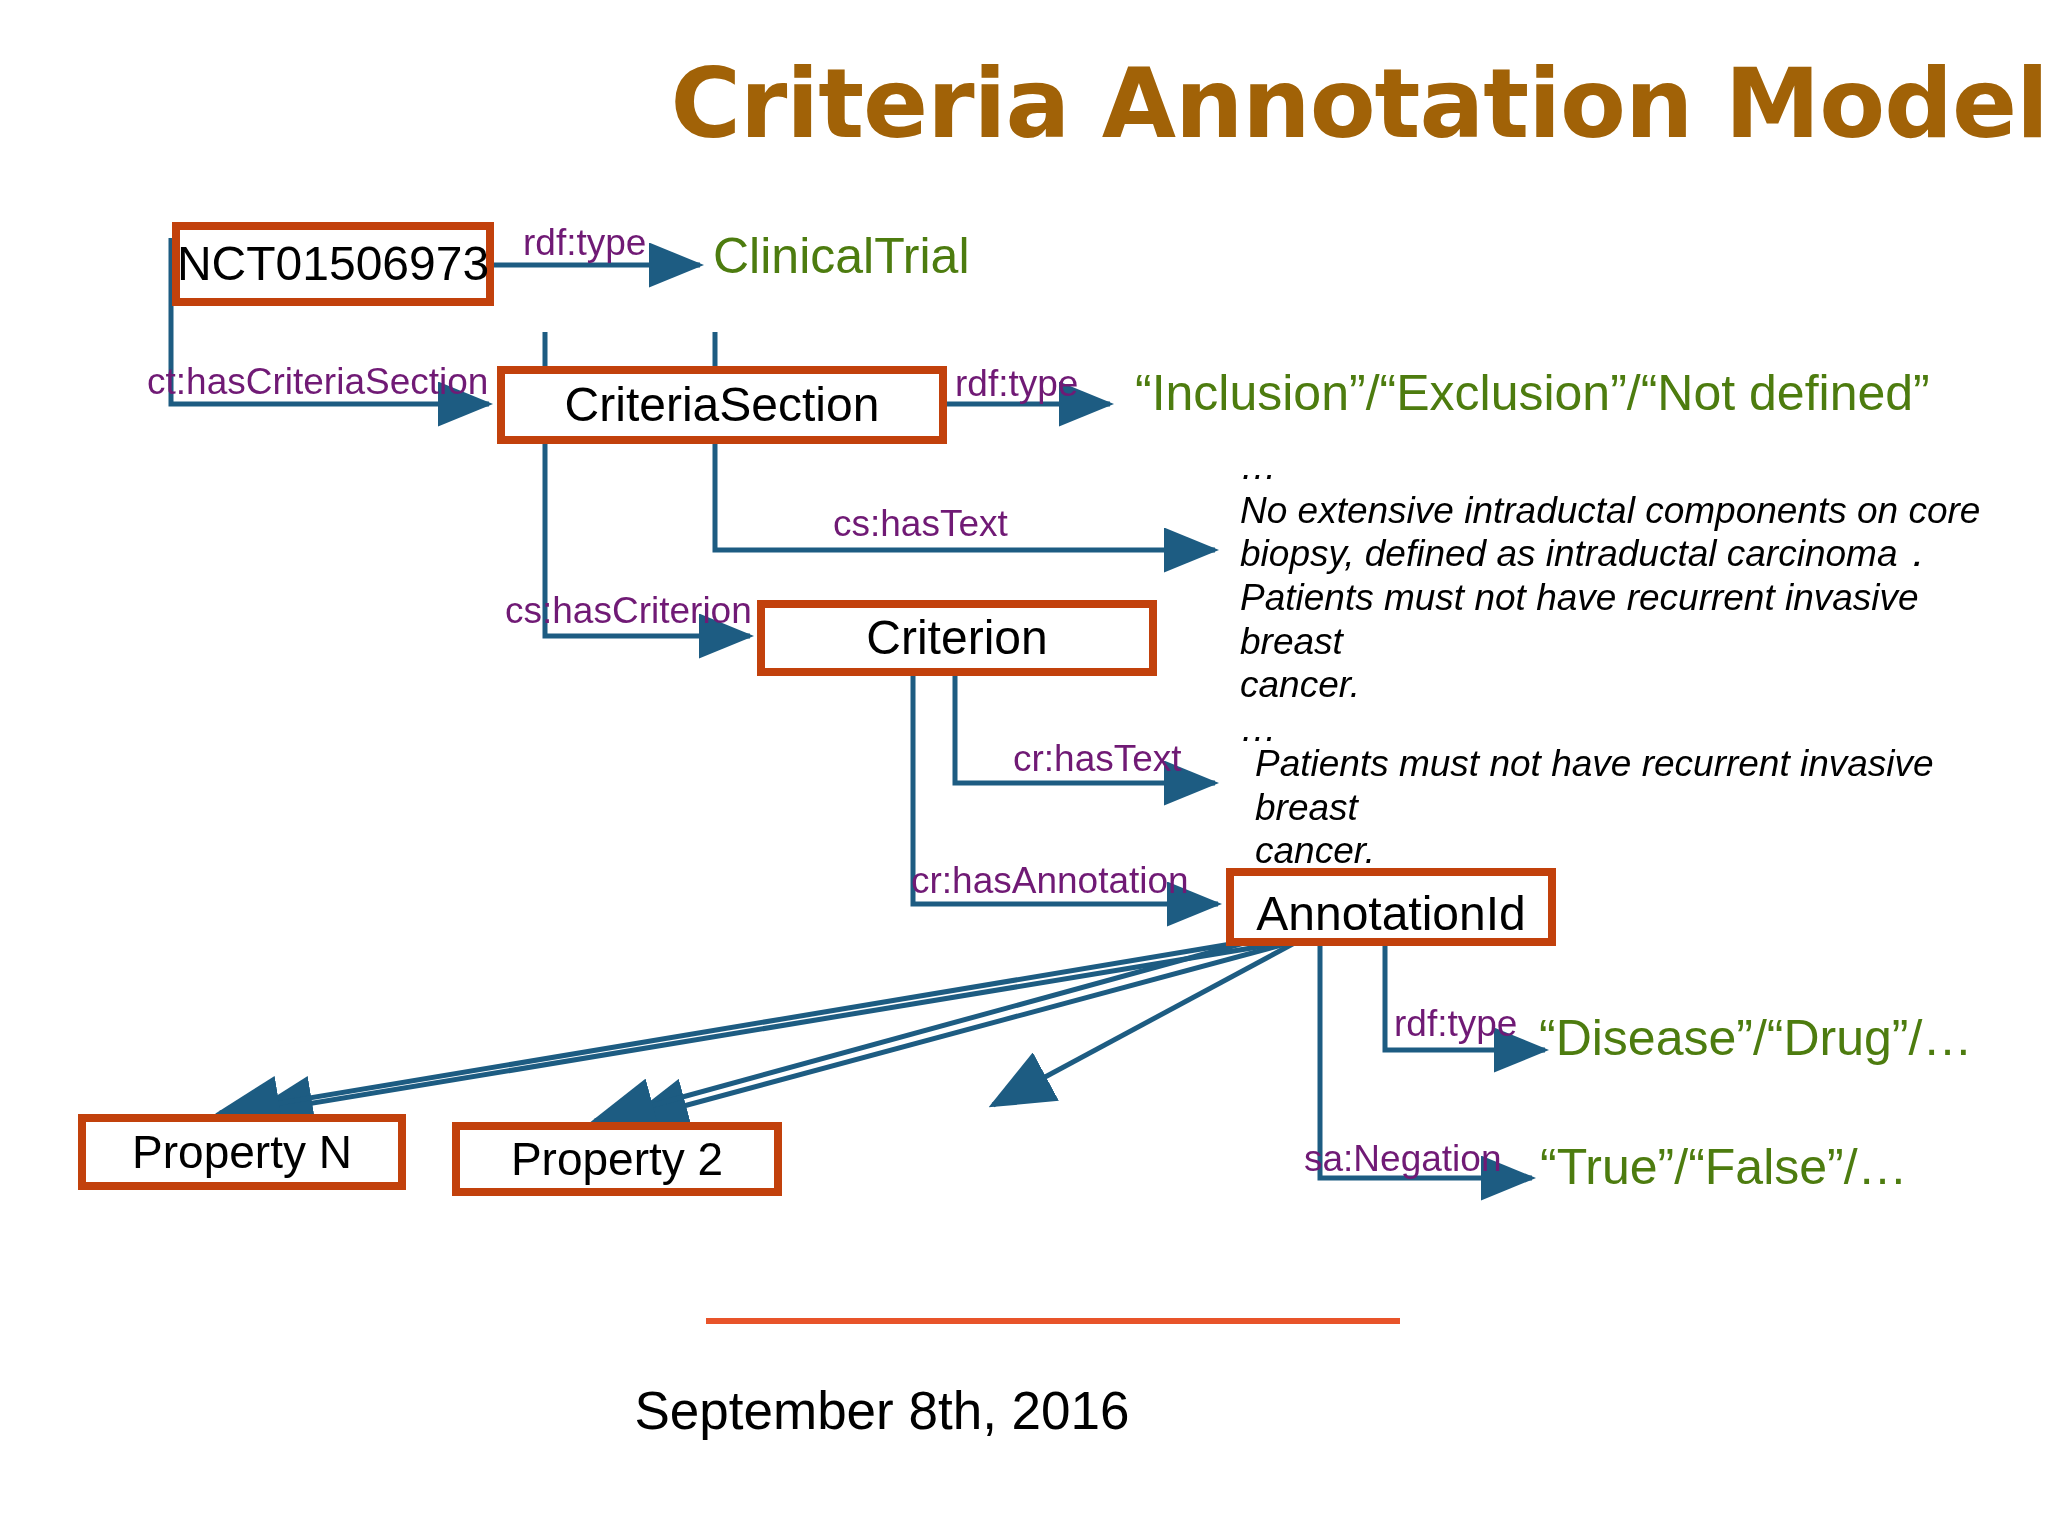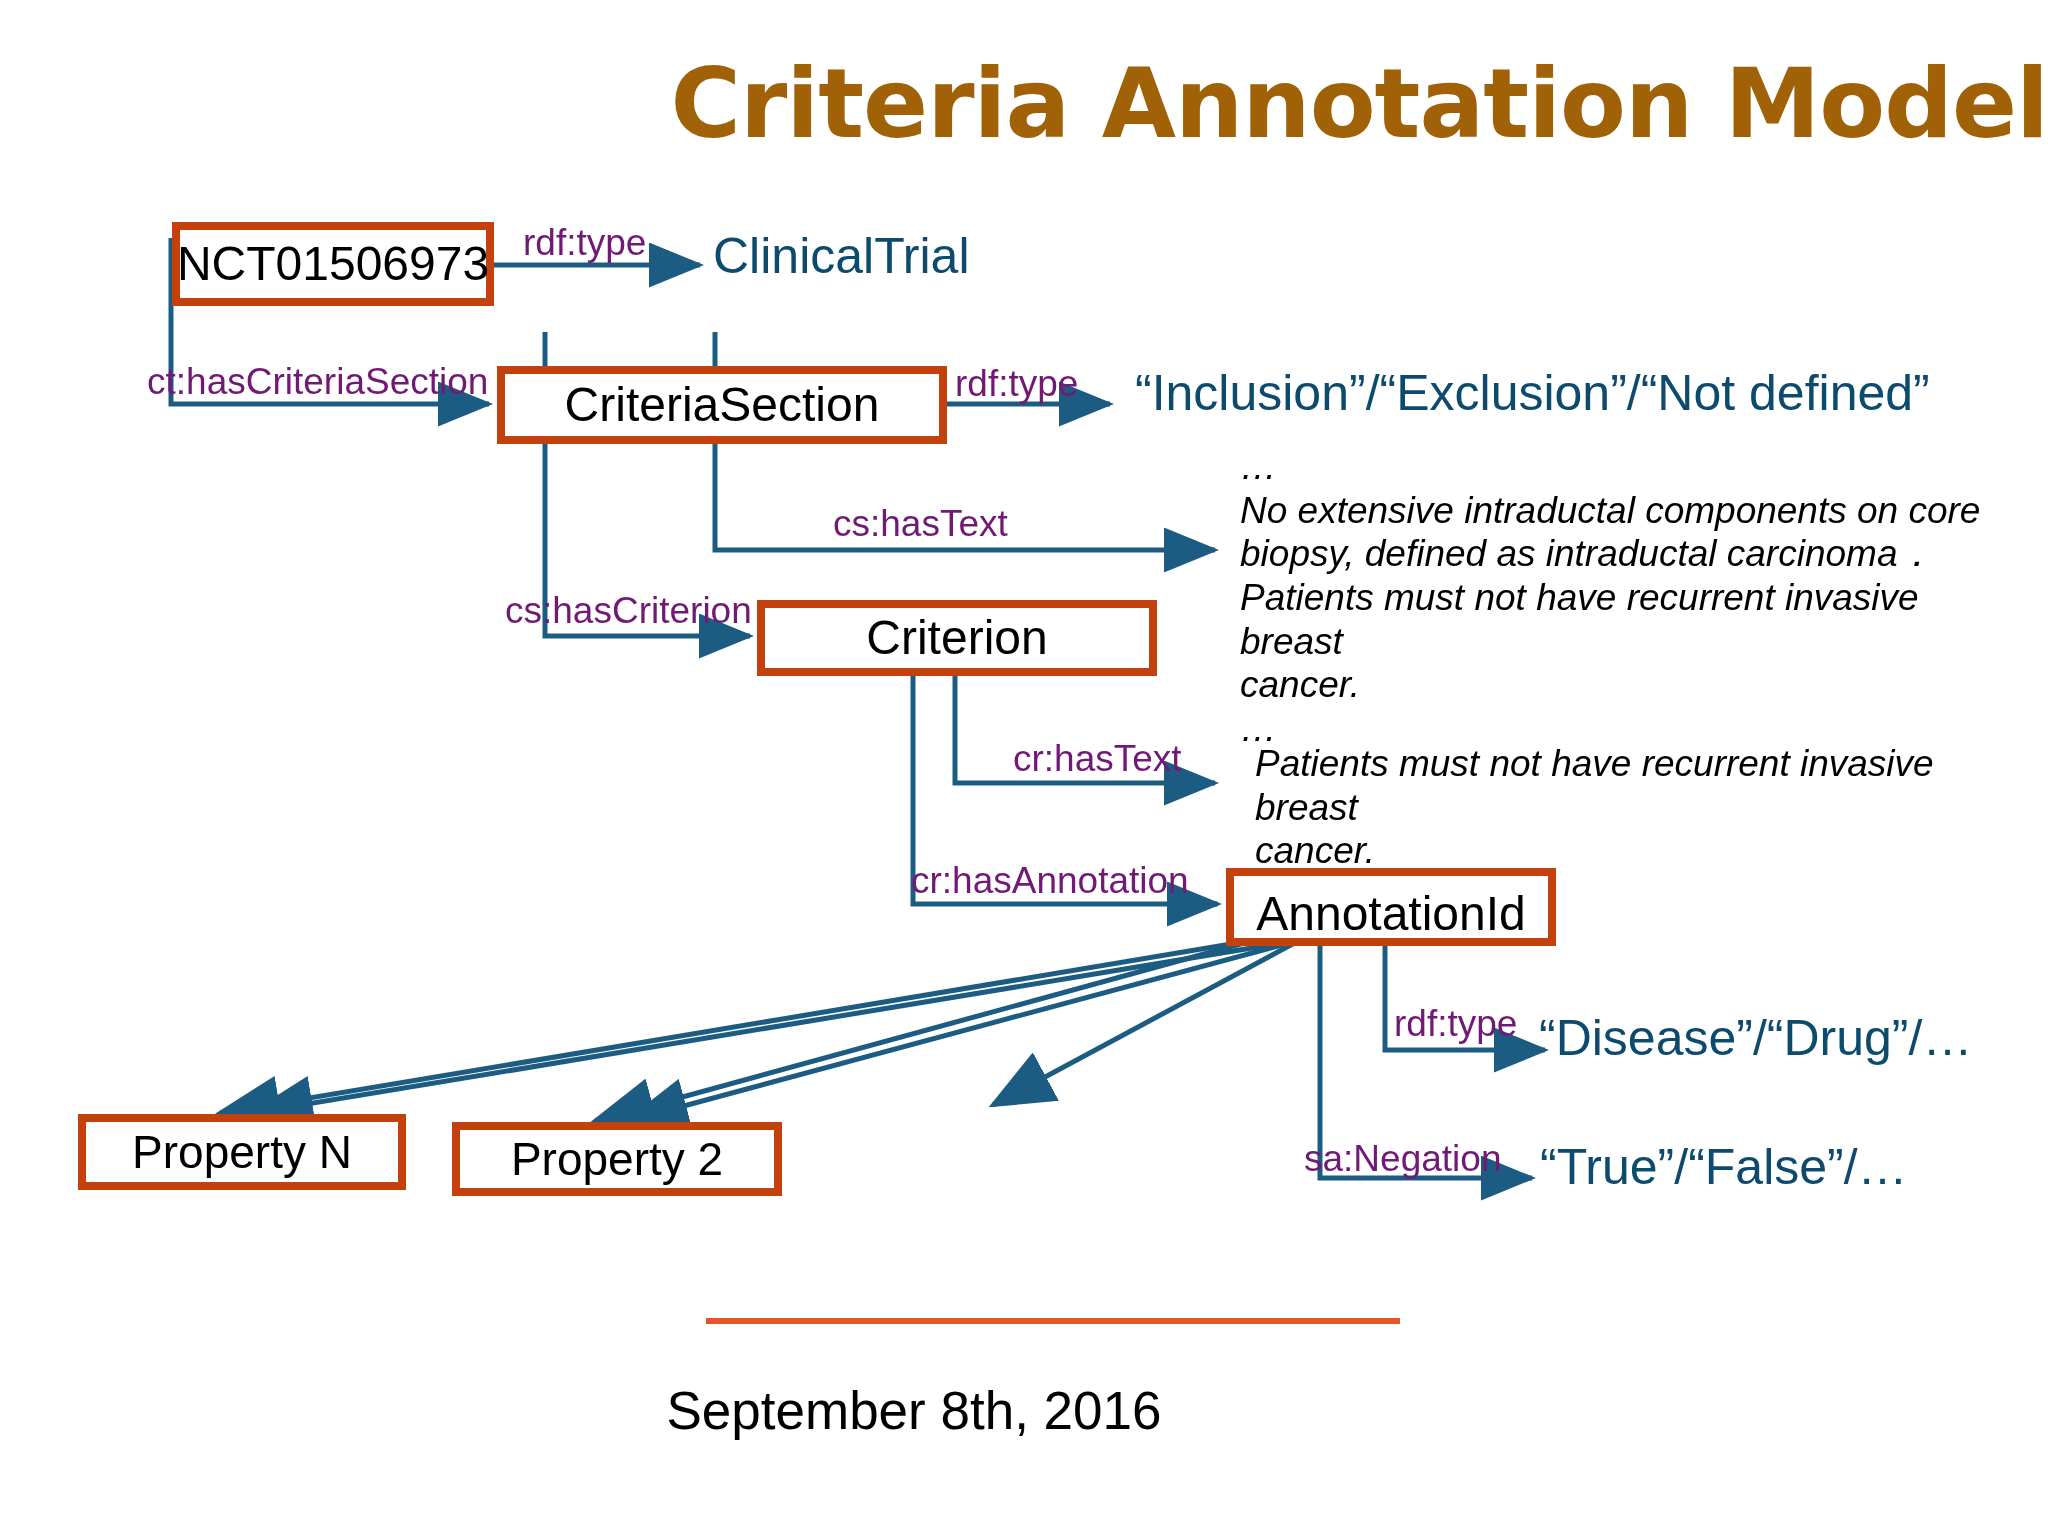--- a/index.html
+++ b/index.html
@@ -68,21 +68,21 @@
     color: #701a75;
     font-size: 37px;
     font-family: Liberation Sans, sans-serif;
     white-space: nowrap;
     line-height: 1;
   }
 
   
   .lit {
     position: absolute;
-    color: #0c4a6e;
+    color: #4d7c0f;
     font-size: 47px;
     font-family: "Liberation Sans", sans-serif;
     white-space: nowrap;
     line-height: 1;
   }
 
   
   .textlit {
     position: absolute;
     color: #000000;
@@ -102,21 +102,20 @@
   .footer-date {
     position: absolute;
     left: 0;
     top: 1380px;
     width: 1764px;
     text-align: center;
     color: #000000;
     font-size: 53px;
     font-family: "Liberation Sans", sans-serif;
     white-space: nowrap;
-    padding-left: 32px;
   }
 </style>
 </head>
 <body>
 
 <div id="slide">
 
   <div class="slide-title">Criteria Annotation Model</div>
 
   <svg id="wires" viewBox="0 0 2048 1536">

